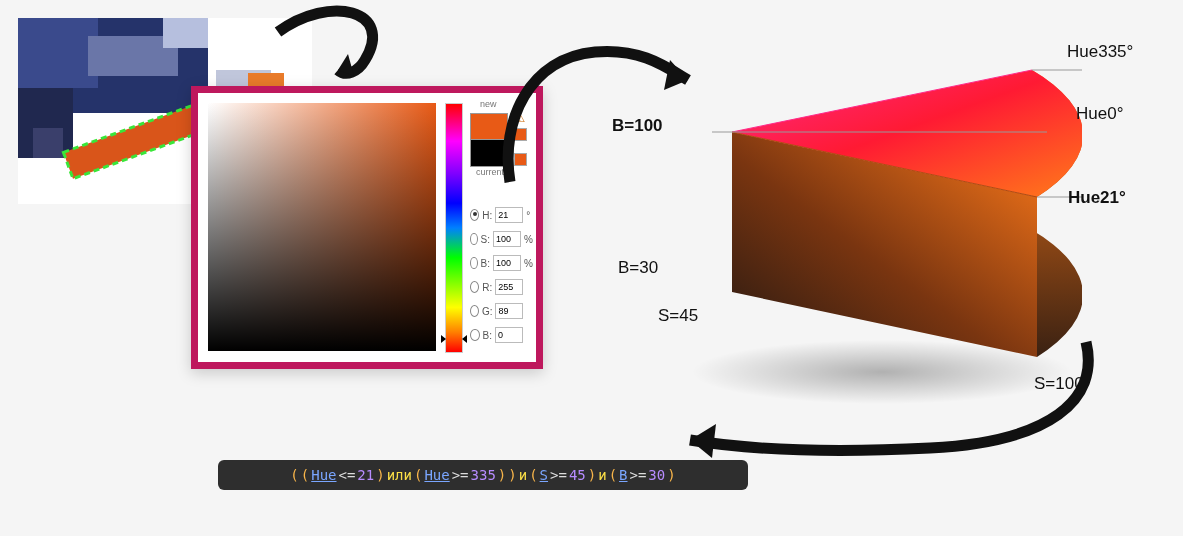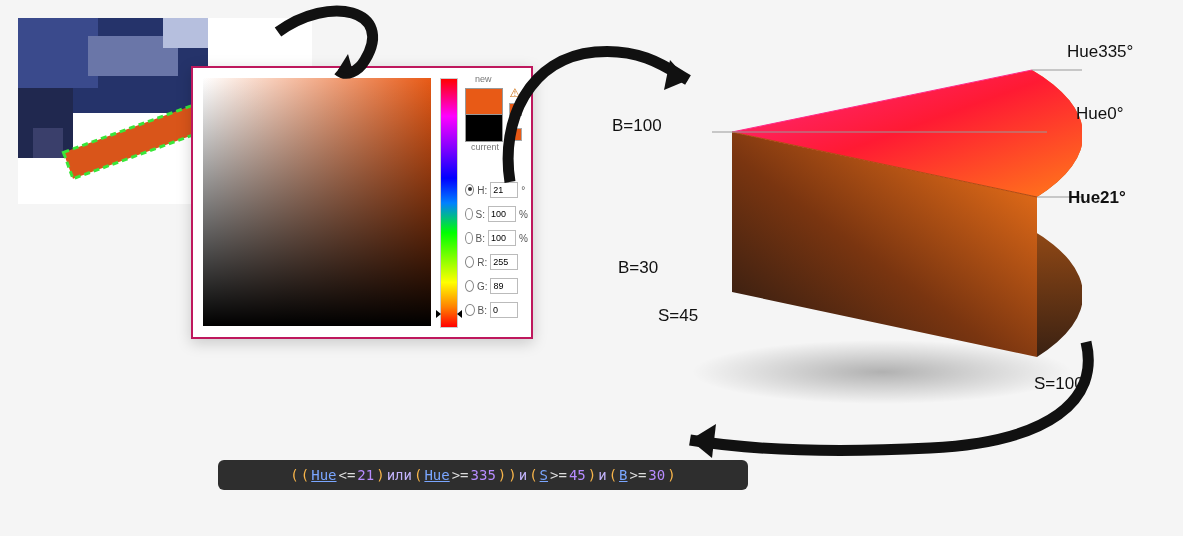--- a/index.html
+++ b/index.html
@@ -2,21 +2,21 @@
 <html><head>
 <meta charset="utf-8">
 <style>
   html,body{margin:0;padding:0;width:1183px;height:536px;background:#f5f5f5;font-family:'Segoe UI',Arial,sans-serif;overflow:hidden;}
   .stage{position:relative;width:1183px;height:536px;}
   .abs{position:absolute;}
   
   .pixelbox{left:18px;top:18px;width:294px;height:186px;background:#fff;}
   .pixelbox svg{display:block;}
   
-  .picker{left:191px;top:66px;width:338px;height:269px;background:#fff;border:2px solid #be185d;box-shadow:0 4px 14px rgba(0,0,0,.18);}
+  .picker{left:191px;top:86px;width:338px;height:269px;background:#fff;border:7px solid #be185d;box-shadow:0 4px 14px rgba(0,0,0,.18);}
   .grad{position:absolute;left:10px;top:10px;width:228px;height:248px;
         background:linear-gradient(to top,#000,rgba(0,0,0,0)),linear-gradient(to right,#fff,#e85a16);}
   .huebar{position:absolute;left:247px;top:10px;width:16px;height:248px;
         background:linear-gradient(to bottom,#ff0000 0%,#ff00ff 15%,#8000ff 28%,#0000ff 40%,#0080ff 50%,#00ff00 62%,#80ff00 72%,#ffff00 82%,#ff8000 92%,#ff0000 100%);
         border:1px solid #ccc;}
   .huebar .mk1{position:absolute;left:-5px;width:0;height:0;border-top:4px solid transparent;border-bottom:4px solid transparent;border-left:5px solid #000;}
   .huebar .mk2{position:absolute;right:-5px;width:0;height:0;border-top:4px solid transparent;border-bottom:4px solid transparent;border-right:5px solid #000;}
   .swatch-new{position:absolute;left:272px;top:20px;width:36px;height:26px;background:#e85a16;border:1px solid #999;}
   .swatch-cur{position:absolute;left:272px;top:46px;width:36px;height:26px;background:#000;border:1px solid #999;}
   .lbl-new{position:absolute;left:282px;top:6px;font-size:9px;color:#777;}
@@ -36,21 +36,21 @@
   
   .wedge{left:652px;top:52px;width:430px;height:360px;}
   
   .codebar{left:218px;top:460px;width:530px;height:30px;background:#2e2e2e;border-radius:6px;
            display:flex;align-items:center;justify-content:center;font-family:'Consolas',monospace;font-size:14px;}
   .codebar span{margin:0 1px;}
   .c-par{color:#f8b54a;}
   .c-var{color:#7aa6ff;text-decoration:underline;}
   .c-op{color:#ddd;}
   .c-num{color:#b78cff;}
-  .c-kw{color:#c4b5fd;}
+  .c-kw{color:#fde047;}
   
   .arrow svg{overflow:visible;}
 </style>
 </head>
 <body>
 
 <div class="stage">
 
   <div class="abs pixelbox">
     <svg width="294" height="186" viewBox="0 0 294 186">
@@ -186,21 +186,21 @@
 
       <path d="M80 80 L380 18" stroke="#ff2a8a" stroke-width="1" fill="none"></path>
       <path d="M80 80 L385 145" stroke="#b04a12" stroke-width="1" fill="none"></path>
 
       <line x1="60" y1="80" x2="395" y2="80" stroke="#999" stroke-width="1"></line>
       <line x1="380" y1="18" x2="430" y2="18" stroke="#999" stroke-width="1"></line>
       <line x1="385" y1="145" x2="430" y2="145" stroke="#999" stroke-width="1"></line>
     </svg>
   </div>
 
-  <div class="abs wlabel" style="left:612px;top:116px;">B=100</div>
+  <div class="abs wlabel" style="left:612px;top:116px;font-weight:bold;">B=100</div>
   <div class="abs wlabel" style="left:618px;top:258px;">B=30</div>
   <div class="abs wlabel" style="left:658px;top:306px;">S=45</div>
   <div class="abs wlabel" style="left:1034px;top:374px;">S=100</div>
   <div class="abs wlabel" style="left:1060px;top:42px;margin-left:7px;">Hue335°</div>
   <div class="abs wlabel" style="left:1076px;top:104px;text-align:center;">Hue0°</div>
   <div class="abs wlabel" style="left:1068px;top:188px;font-weight:bold;">Hue21°</div>
 
   <div class="abs arrow" style="left:630px;top:330px;">
     <svg width="480" height="150">
       <path d="M456 12 C 470 70, 420 112, 300 118 C 200 123, 120 120, 60 110" fill="none" stroke="#111" stroke-width="11"></path>

